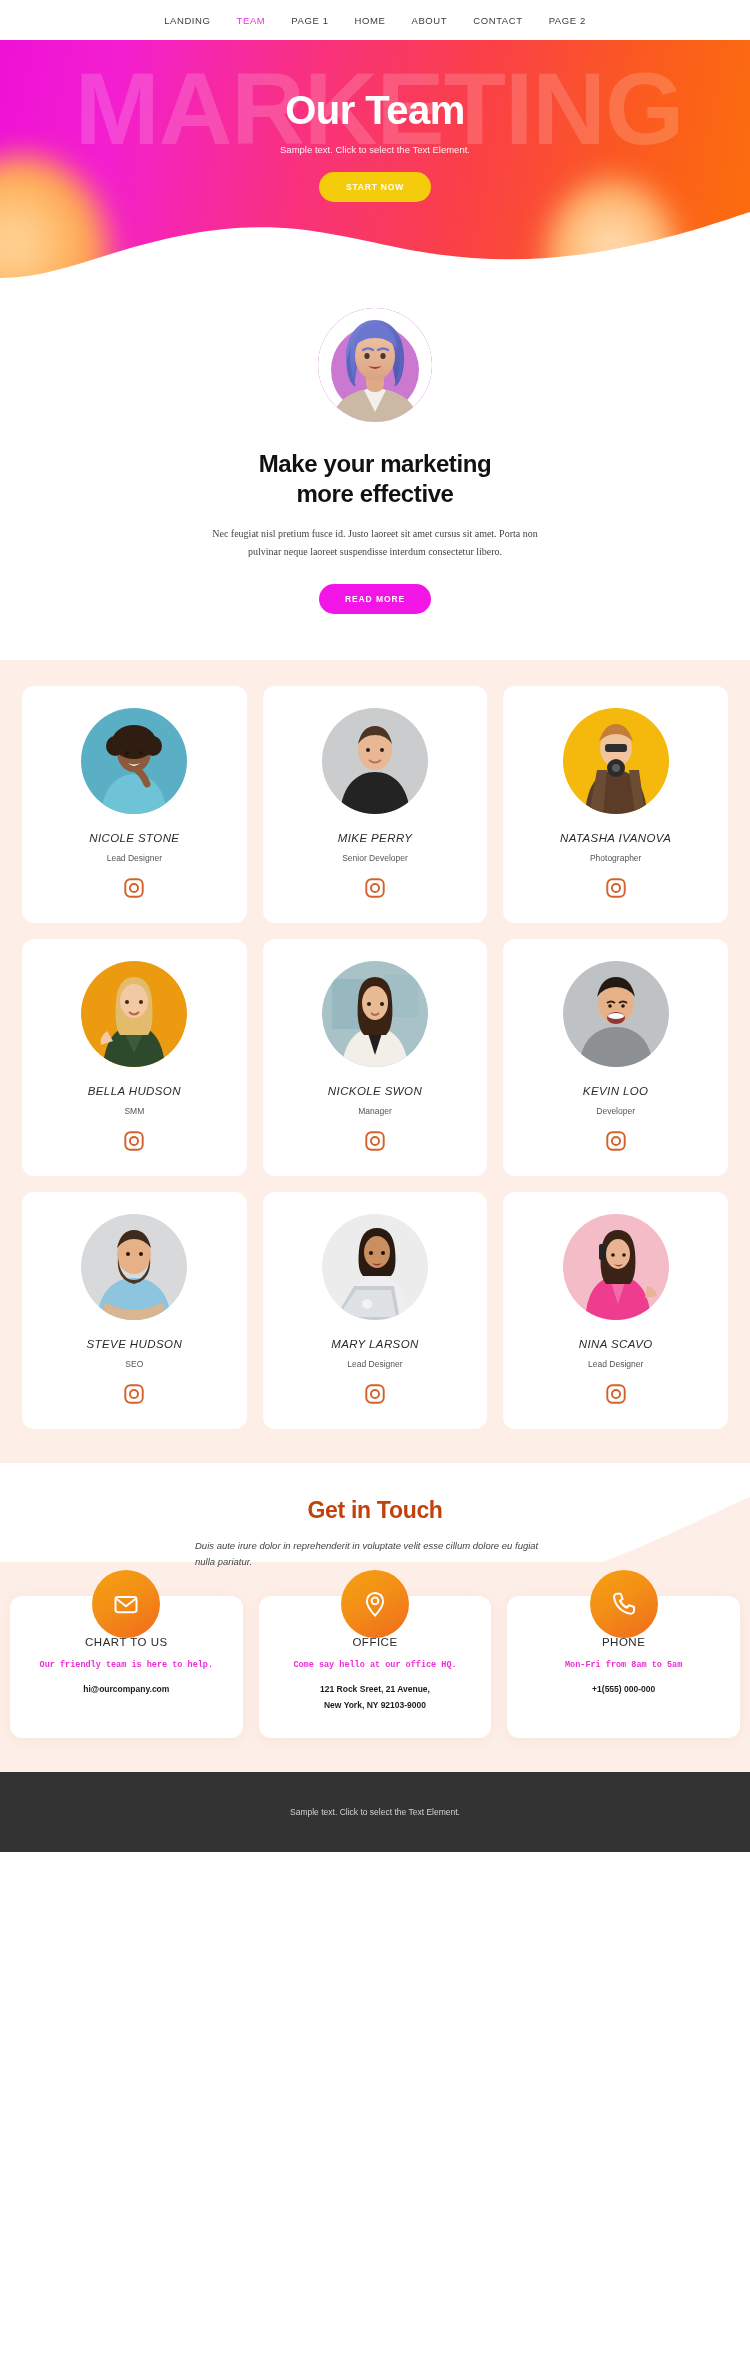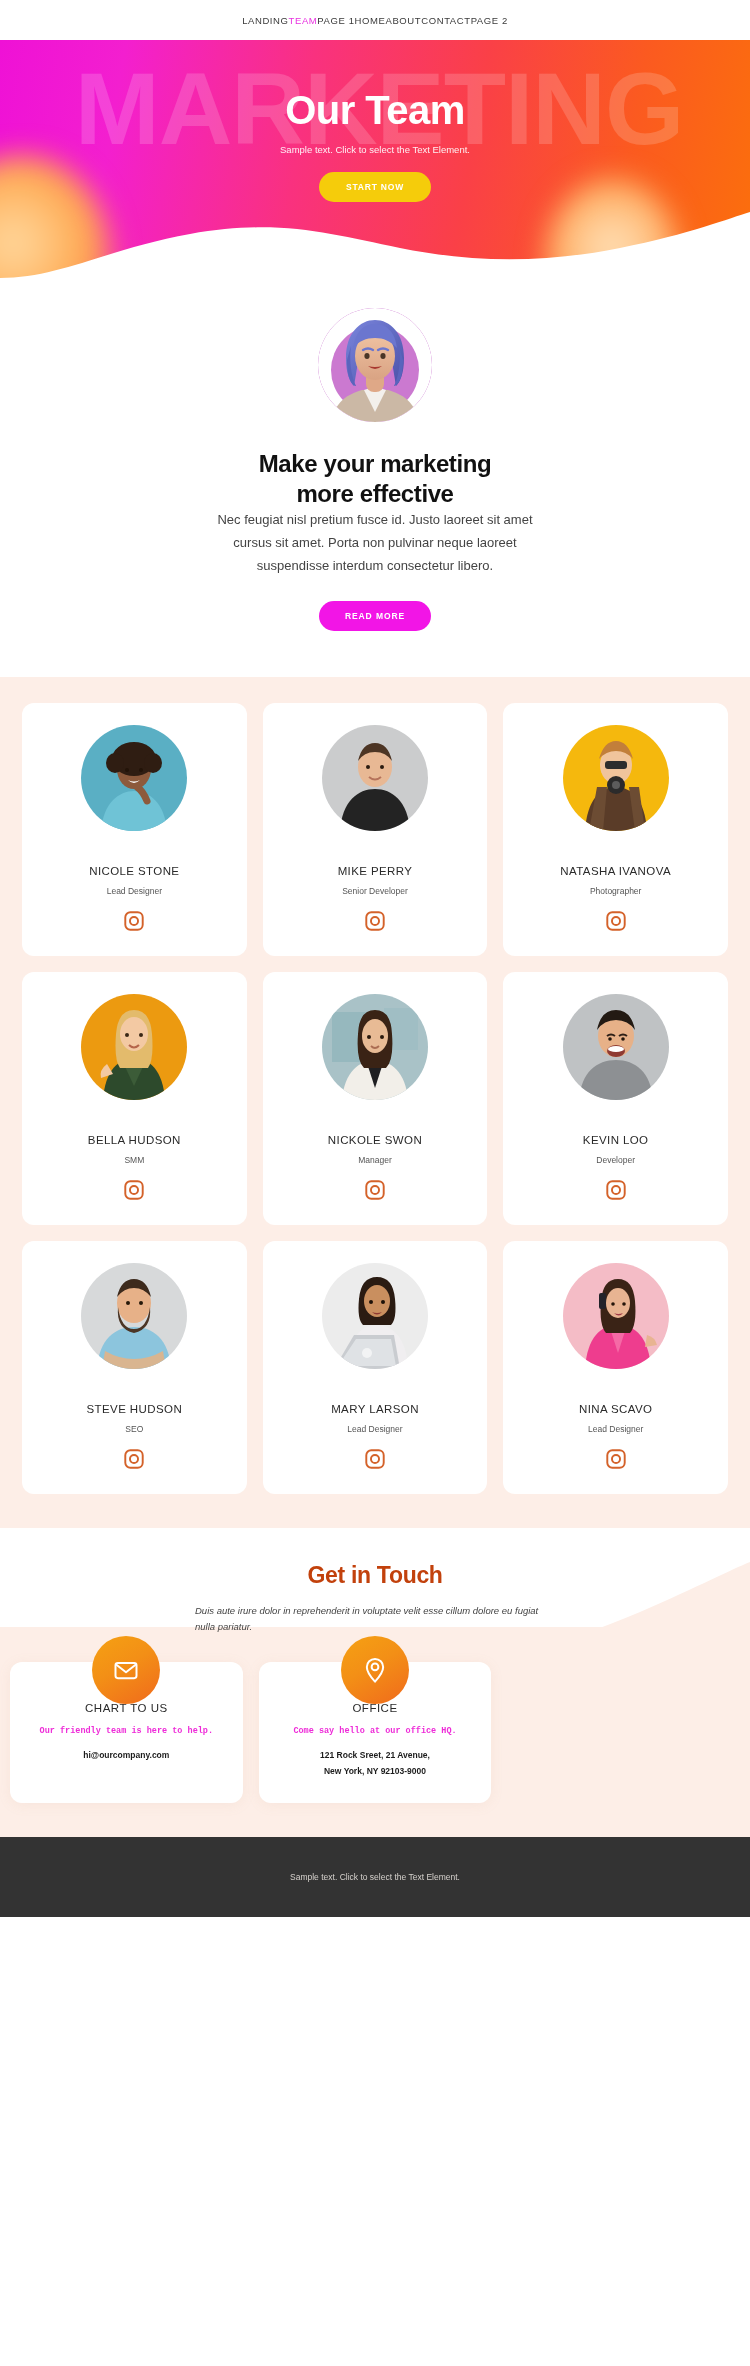--- a/index.html
+++ b/index.html
@@ -11,20 +11,21 @@
     overflow-x: hidden;
   }
 
   
   .nav {
     height: 40px;
     background: #ffffff;
     display: flex;
     align-items: center;
     justify-content: center;
+    gap: 26px;
   }
   .nav a {
     font-size: 9.5px;
     letter-spacing: 0.6px;
     color: #3a3a3a;
     text-decoration: none;
     font-weight: 400;
   }
   .nav a.active { color: #e832e0; }
 
@@ -120,25 +121,26 @@
   }
   .intro-h {
     margin-top: 27px;
     font-size: 24px;
     font-weight: 700;
     color: #111111;
     line-height: 1.25;
     letter-spacing: -0.4px;
   }
   .intro-p {
-    margin: 0 auto 0;
+    margin: 16px auto 0;
     width: 330px;
-    font-size: 13px;
+    font-size: 10px;
     line-height: 1.75;
     color: #444444;
+    font-family: Liberation Serif, serif;
   }
   .btn-read {
     display: inline-block;
     margin-top: 24px;
     background: #f215e6;
     color: #ffffff;
     font-size: 8.5px;
     font-weight: 700;
     letter-spacing: 0.9px;
     padding: 10px 26px;
@@ -165,25 +167,26 @@
   }
   .card-photo {
     width: 106px;
     height: 106px;
     margin: 0 auto;
     border-radius: 50%;
     overflow: hidden;
     position: relative;
   }
   .card-name {
-    margin-top: 34px;
+    margin-top: 18px;
     font-size: 11.5px;
     letter-spacing: 0.4px;
     color: #2a2a2a;
     font-weight: 400;
+    font-style: italic;
   }
   .card-role {
     margin-top: 9px;
     font-size: 8.5px;
     color: #555555;
   }
   .ig {
     margin-top: 14px;
     display: inline-block;
     line-height: 0;
@@ -528,19 +531,29 @@
             <svg width="28" height="28" viewBox="0 0 24 24" fill="none" stroke="#ffffff" stroke-width="1.7" stroke-linecap="round" stroke-linejoin="round">
               <path d="M12,22 C12,22 19,14.5 19,9.5 C19,5.6 15.9,2.5 12,2.5 C8.1,2.5 5,5.6 5,9.5 C5,14.5 12,22 12,22 Z"></path>
               <circle cx="12" cy="9.4" r="2.9"></circle>
             </svg>
           </div>
           <div class="ccard-title">OFFICE</div>
           <div class="ccard-sub">Come say hello at our office HQ.</div>
           <div class="ccard-val">121 Rock Sreet, 21 Avenue,</div>
           <div class="ccard-val" style="margin-top:0">New York, NY 92103-9000</div>
         </div>
+        <div class="ccard">
+          <div class="cicon">
+            <svg width="28" height="28" viewBox="0 0 24 24" fill="none" stroke="#ffffff" stroke-width="1.7" stroke-linecap="round" stroke-linejoin="round">
+              <path d="M6.2,3.2 L9.2,3.2 L10.8,7.6 L8.6,9.2 C9.7,11.6 12.2,14.1 14.6,15.2 L16.2,13 L20.6,14.6 L20.6,17.6 C20.6,19.2 19.3,20.5 17.7,20.3 C10.2,19.4 4.4,13.6 3.5,6.1 C3.3,4.5 4.6,3.2 6.2,3.2 Z"></path>
+            </svg>
+          </div>
+          <div class="ccard-title">PHONE</div>
+          <div class="ccard-sub">Mon-Fri from 8am to 5am</div>
+          <div class="ccard-val">+1(555) 000-000</div>
+        </div>
       </div>
   </div>
 </section>
 
 <footer class="footer">
   <p>Sample text. Click to select the Text Element.</p>
 </footer>
 
 </body></html>

